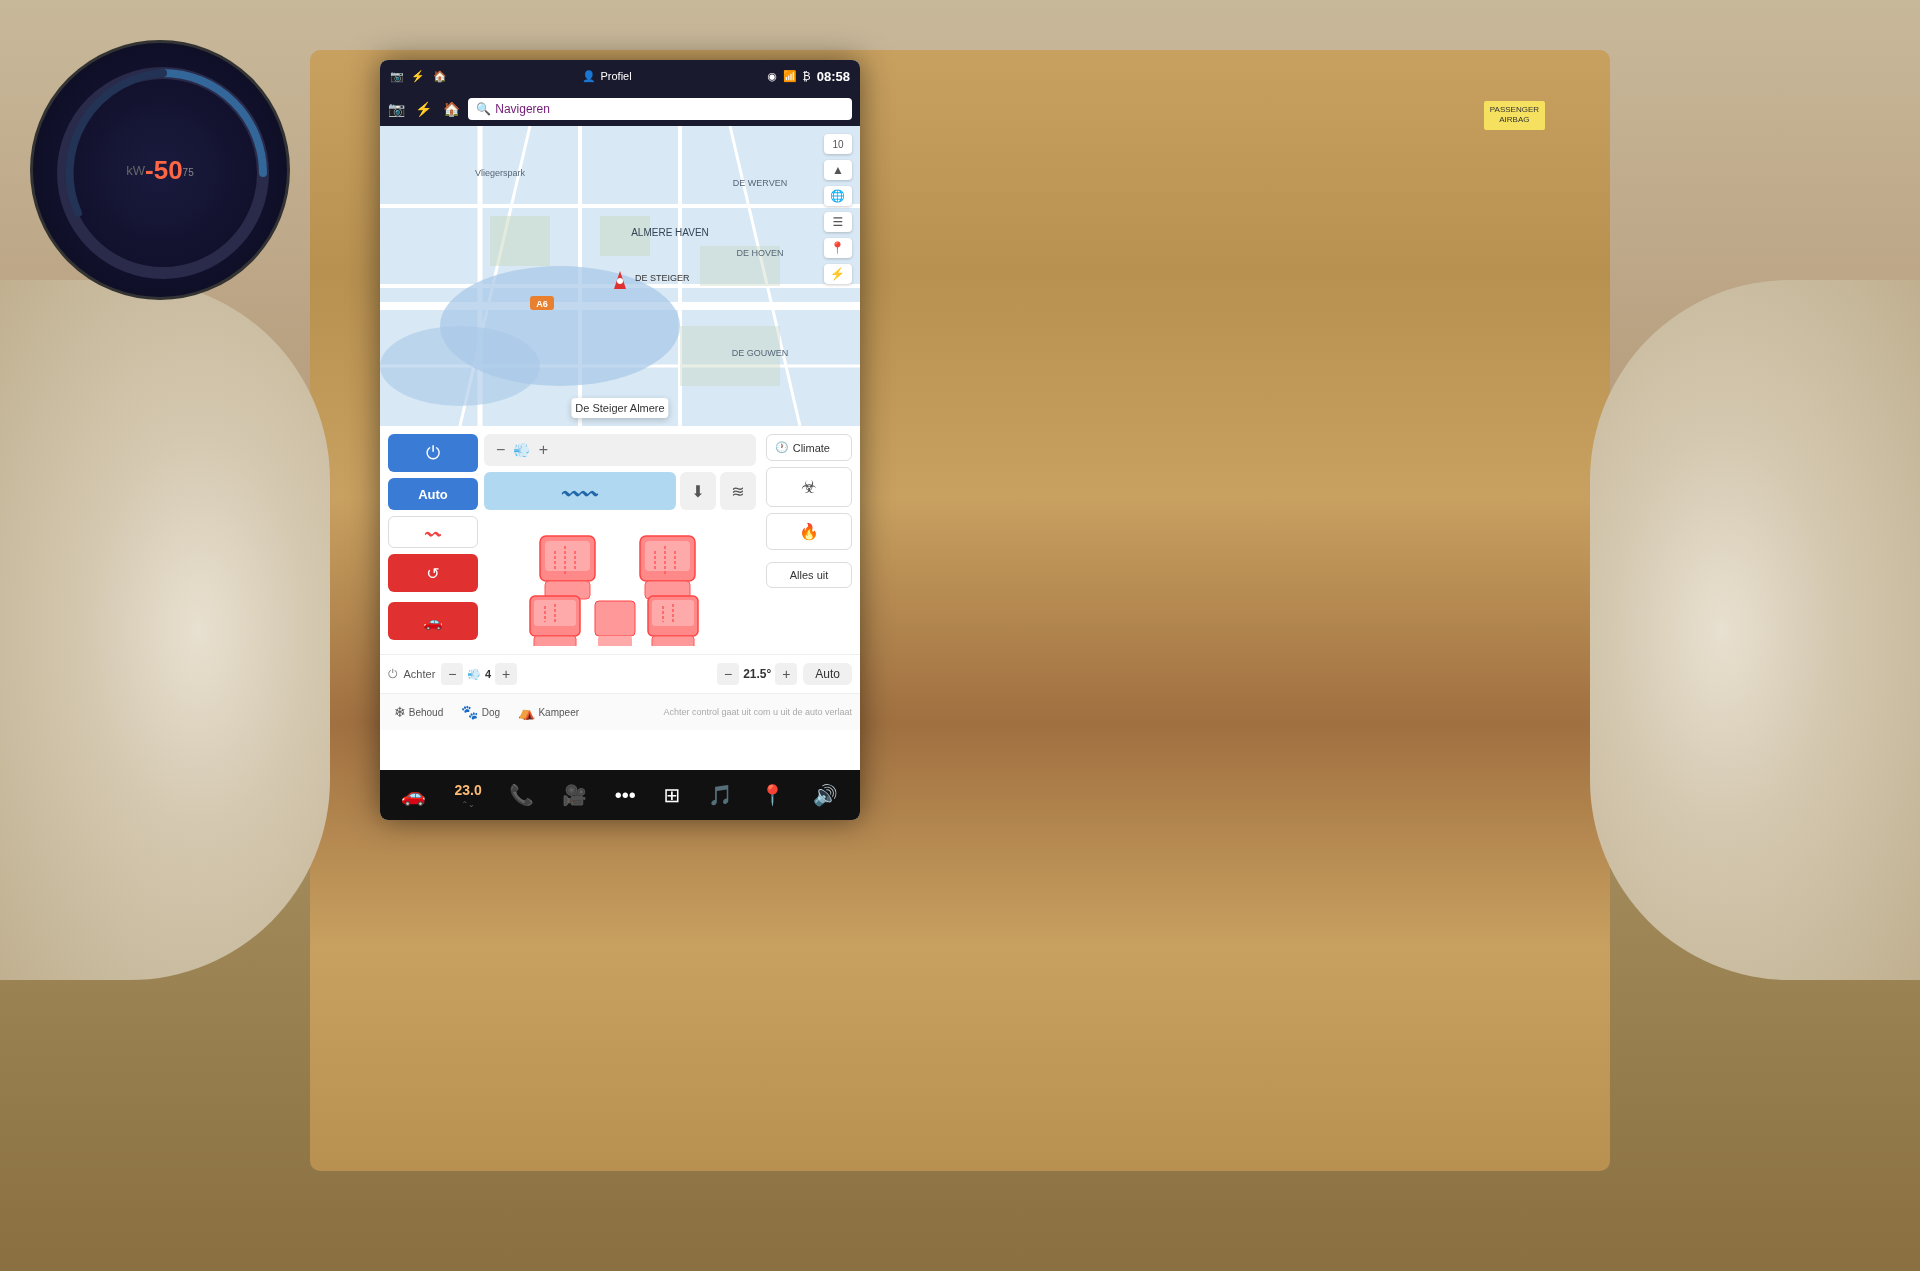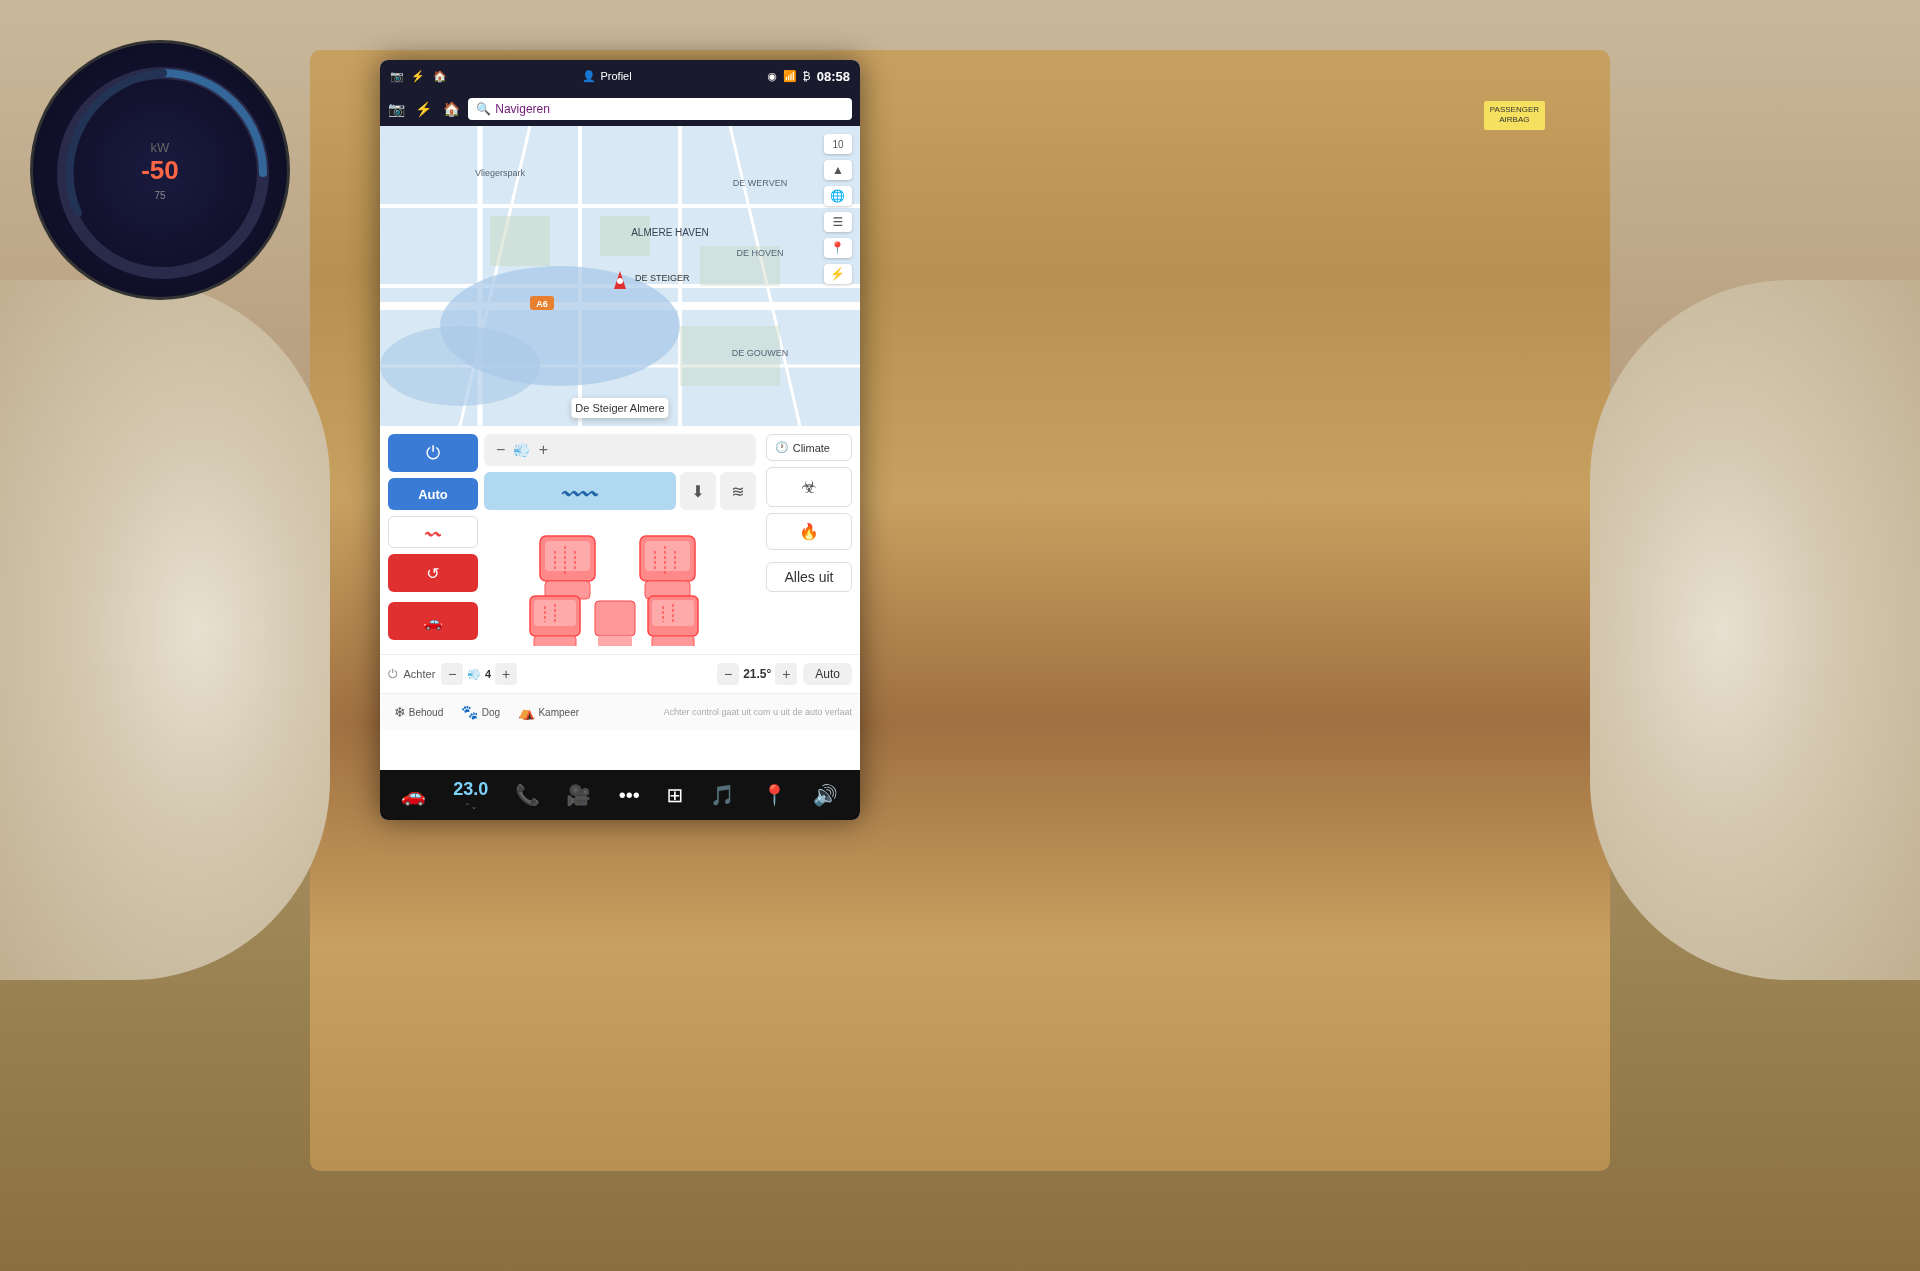--- a/index.html
+++ b/index.html
@@ -391,21 +391,21 @@
       display: flex;
       align-items: center;
       justify-content: center;
       color: #e44;
     }
     .btn-alles-uit {
       background: #fff;
       border: 1px solid #ddd;
       border-radius: 6px;
       padding: 6px 8px;
-      font-size: 14px;
+      font-size: 11px;
       cursor: pointer;
       display: flex;
       align-items: center;
       justify-content: center;
       color: #333;
       margin-top: auto;
     }
 
     
     .bottom-temp {
@@ -482,35 +482,34 @@
       flex-direction: column;
       align-items: center;
       gap: 2px;
       color: #fff;
       font-size: 11px;
     }
     .taskbar-icon {
       font-size: 20px;
     }
     .taskbar-temp {
-      font-size: 18px;
+      font-size: 14px;
       font-weight: 700;
-      color: #7dd3fc;
+      color: #fdba74;
     }
 
     
     .cluster-circle {
       position: absolute;
       left: 30px; top: 40px;
       width: 260px; height: 260px;
       border-radius: 50%;
       background: radial-gradient(circle, #1a1a3e 0%, #0a0a1e 100%);
       border: 3px solid #333;
       display: flex;
-      flex-direction: column;
       align-items: center;
       justify-content: center;
     }
 
     
     .no-select { user-select: none; }
   </style>
 </head>
 <body>
 

